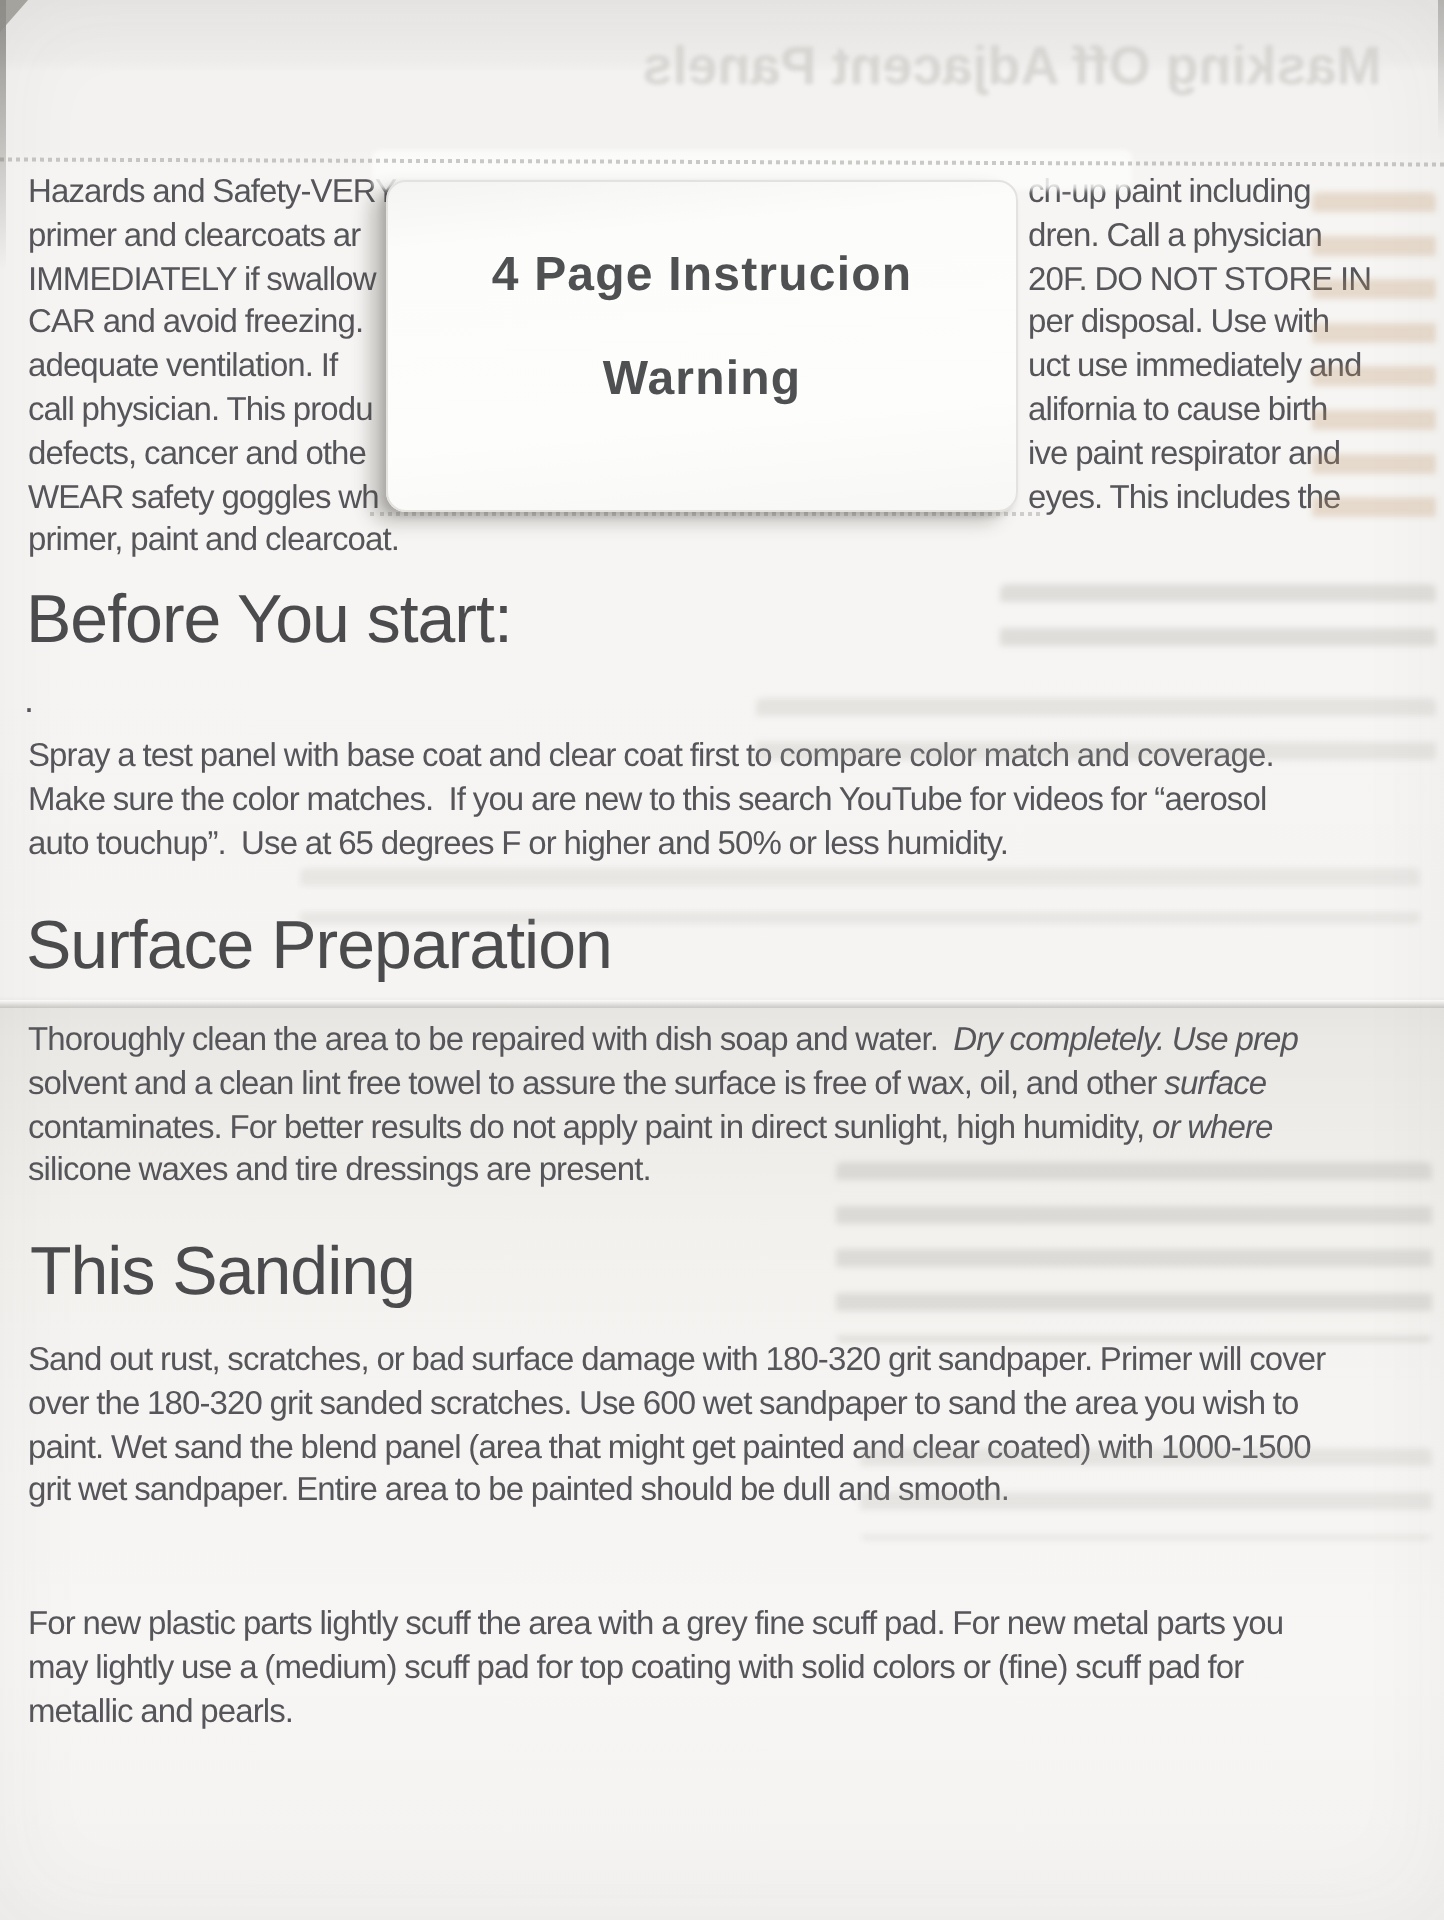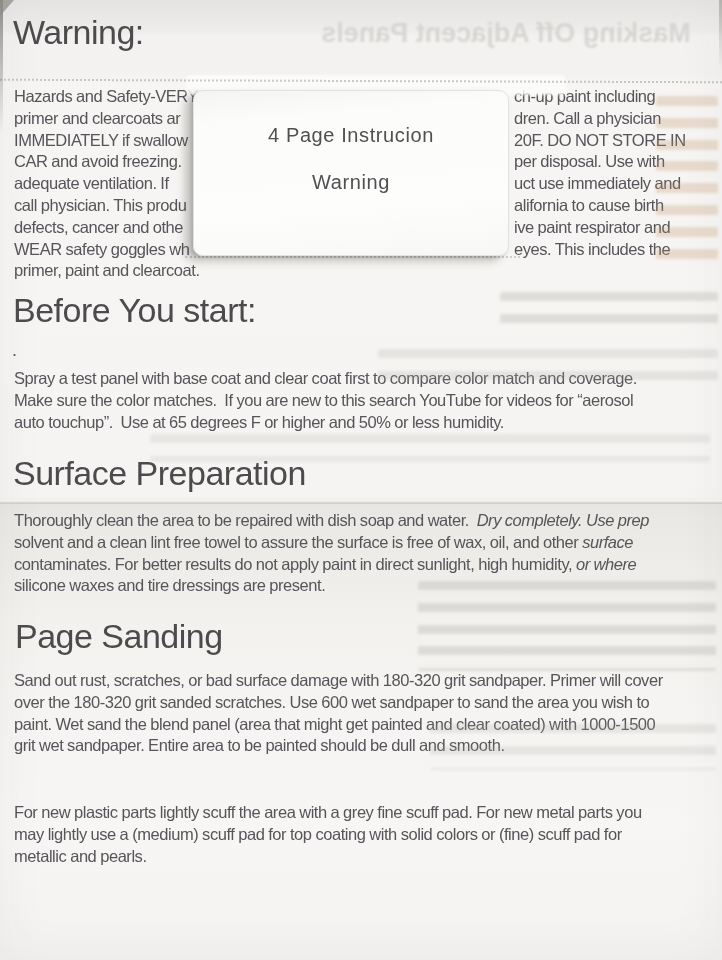--- a/index.html
+++ b/index.html
@@ -40,21 +40,21 @@
   
   .sticker{
     position:absolute;left:193px;top:90px;width:314px;height:164px;
     background:linear-gradient(175deg,#f4f4f2 0%,#fcfcfa 18%,#fdfdfb 70%,#f7f7f5 100%);
     border:1px solid #e3e2df;border-radius:10px;
     box-shadow:-8px 5px 9px rgba(70,68,64,0.30), -2px 2px 3px rgba(70,68,64,0.18);
     z-index:6;text-align:center;
   }
   .sticker .l1{margin-top:33px;}
   .sticker .l1,.sticker .l2{
-    font-size:20px;font-weight:400;color:#4e5052;letter-spacing:0.6px;
+    font-size:24px;font-weight:700;color:#4e5052;letter-spacing:0.6px;
   }
   .sticker .l2{margin-top:24px;}
   
   .torn-strip{
     position:absolute;left:186px;top:75px;width:380px;height:20px;
     background:rgba(252,252,250,0.85);border-radius:4px;filter:blur(1.2px);z-index:2;
   }
   
   .perf{position:absolute;border-top:2px dotted rgba(148,146,140,0.48);height:0;z-index:3;}
   .perf.p1{left:0;top:80px;width:722px;transform:rotate(0.2deg);}
@@ -111,32 +111,31 @@
   <div class="smudge sm6"></div>
 
   <div class="perf p1"></div>
   <div class="torn-strip"></div>
   <div class="perf p2"></div>
   <div class="crease"></div>
   <div class="edge-left"></div>
   <div class="corner-tl"></div>
   <div class="edge-right"></div>
 
-  <div class="h1" style="top:10px;">Warning:</div>
   <div class="body-block" style="top:86px;width:700px;"><div class="sline"><span class="sl">Hazards and Safety-VERY</span><span class="sr">ch-up paint including</span></div><div class="sline"><span class="sl">primer and clearcoats ar</span><span class="sr">dren. Call a physician</span></div><div class="sline"><span class="sl">IMMEDIATELY if swallow</span><span class="sr">20F. DO NOT STORE IN</span></div><div class="sline"><span class="sl">CAR and avoid freezing.</span><span class="sr">per disposal. Use with</span></div><div class="sline"><span class="sl">adequate ventilation. If</span><span class="sr">uct use immediately and</span></div><div class="sline"><span class="sl">call physician. This produ</span><span class="sr">alifornia to cause birth</span></div><div class="sline"><span class="sl">defects, cancer and othe</span><span class="sr">ive paint respirator and</span></div><div class="sline"><span class="sl">WEAR safety goggles wh</span><span class="sr">eyes. This includes the</span></div><div class="sline"><span class="sl">primer, paint and clearcoat.</span><span class="sr"></span></div></div>
 
   <div class="sticker">
     <div class="l1">4 Page Instrucion</div>
     <div class="l2">Warning</div>
   </div>
 
   <div class="h1" style="top:288px;">Before You start:</div>
   <div class="stray-dot">.</div>
   <div class="body-block" style="top:368px;width:700px;"><div class="tline"><span>Spray a test panel with base coat and clear coat first to compare color match and coverage.</span></div><div class="tline"><span>Make sure the color matches.  If you are new to this search YouTube for videos for “aerosol</span></div><div class="tline"><span>auto touchup”.  Use at 65 degrees F or higher and 50% or less humidity.</span></div></div>
 
   <div class="h1" style="top:451px;">Surface Preparation</div>
   <div class="body-block" style="top:510px;width:706px;"><div class="tline"><span>Thoroughly clean the area to be repaired with dish soap and water.  </span><span class="it">Dry completely. Use prep</span></div><div class="tline"><span>solvent and a clean lint free towel to assure the surface is free of wax, oil, and other </span><span class="it">surface</span></div><div class="tline"><span>contaminates. For better results do not apply paint in direct sunlight, high humidity, </span><span class="it">or where</span></div><div class="tline"><span>silicone waxes and tire dressings are present.</span></div></div>
 
-  <div class="h1" style="top:614px;left:15px;">Page Sanding</div>
+  <div class="h1" style="top:614px;left:15px;">This Sanding</div>
   <div class="body-block" style="top:670px;width:706px;"><div class="tline"><span>Sand out rust, scratches, or bad surface damage with 180-320 grit sandpaper. Primer will cover</span></div><div class="tline"><span>over the 180-320 grit sanded scratches. Use 600 wet sandpaper to sand the area you wish to</span></div><div class="tline"><span>paint. Wet sand the blend panel (area that might get painted and clear coated) with 1000-1500</span></div><div class="tline"><span>grit wet sandpaper. Entire area to be painted should be dull and smooth.</span></div></div>
   <div class="body-block" style="top:770px;width:706px;margin-top:32px;"><div class="tline"><span>For new plastic parts lightly scuff the area with a grey fine scuff pad. For new metal parts you</span></div><div class="tline"><span>may lightly use a (medium) scuff pad for top coating with solid colors or (fine) scuff pad for</span></div><div class="tline"><span>metallic and pearls.</span></div></div>
 
 </div>
 
 </body></html>

